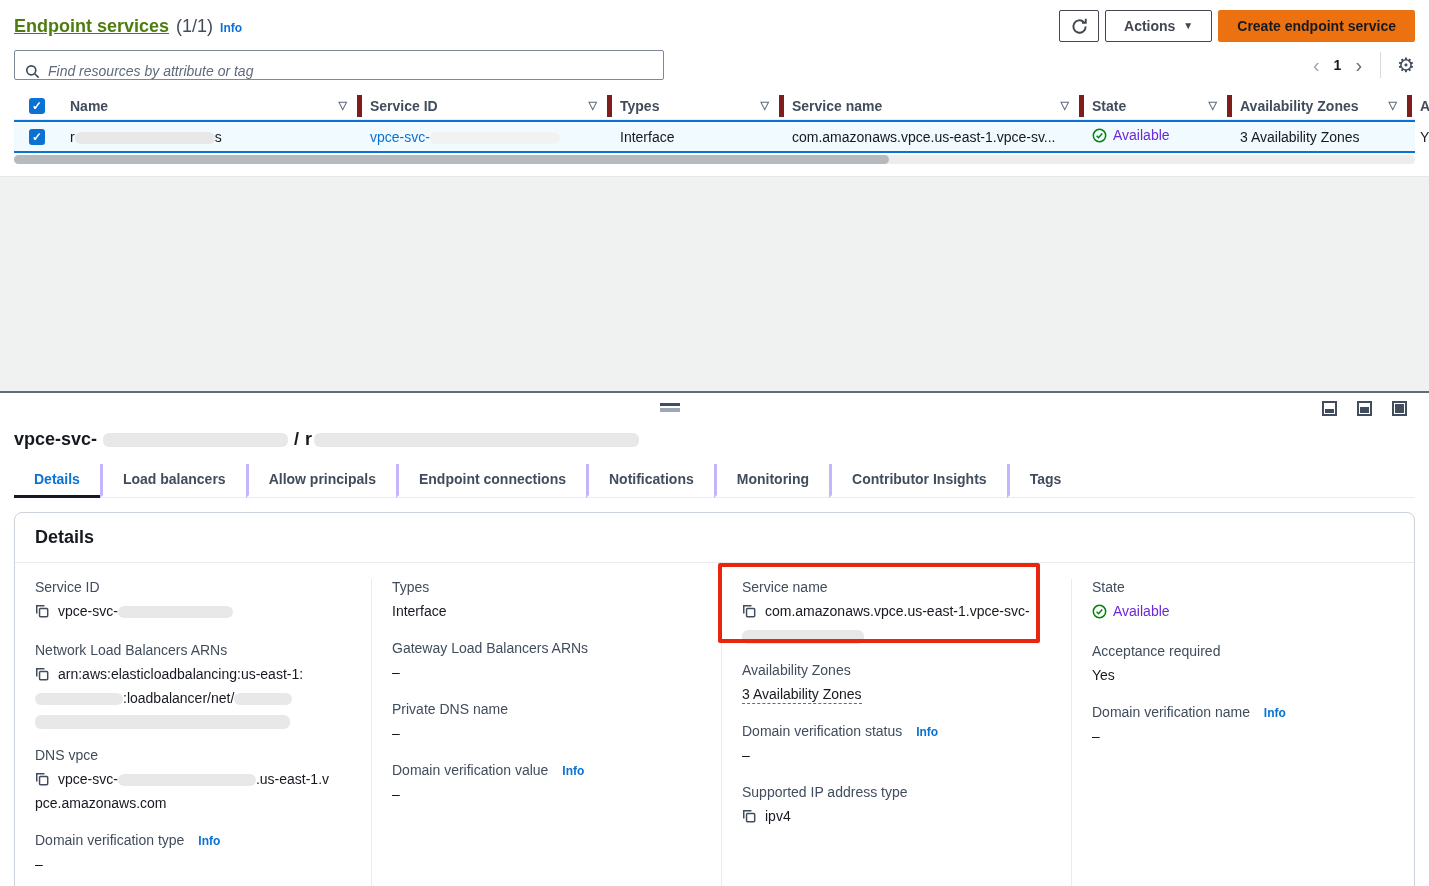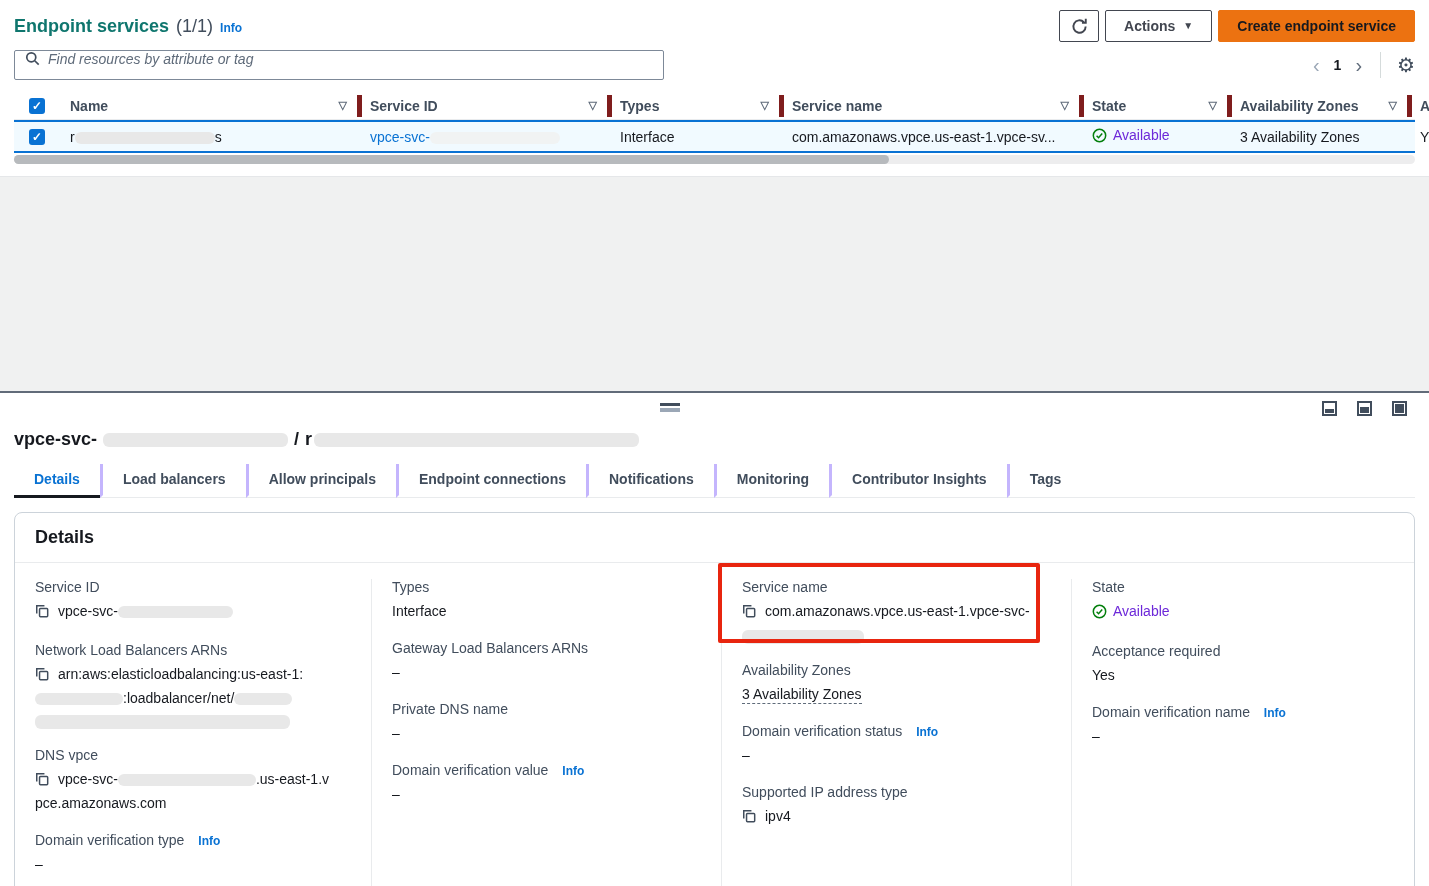--- a/index.html
+++ b/index.html
@@ -13,38 +13,38 @@
     overflow: hidden;
   }
   .redact { display:inline-block; background:#e8e8e8; border-radius:6px; height:12px; vertical-align:middle; }
   .redact.tall { height:14px; }
   .redact.block { display:block; margin-top:6px; }
 
   
   .list-section { padding: 8px 14px 0 14px; background:#fff; }
   .title-row { display:flex; align-items:center; justify-content:space-between; height:36px; }
   .title-left { display:flex; align-items:baseline; gap:7px; }
-  .page-title { font-size:18px; font-weight:700; color:#0f766e; }
+  .page-title { font-size:18px; font-weight:700; color:#4d7c0f;text-decoration:underline; }
   .page-count { font-size:18px; font-weight:400; color:#414d5c; }
   .info-link { font-size:12px; font-weight:700; color:#0972d3; cursor:pointer; }
   .title-actions { display:flex; align-items:center; gap:6px; }
   .btn {
     display:inline-flex; align-items:center; justify-content:center; gap:8px;
     height:32px; padding:0 18px; background:#fff;
     border:1px solid #424650; border-radius:2px;
     font-size:14px; font-weight:700; color:#424650; cursor:pointer;
     font-family:"Liberation Sans", sans-serif;
   }
   .btn.icon-only { width:40px; padding:0; }
   .btn.primary { background:#ec7211; border-color:#ec7211; color:#16191f; }
   .caret { font-size:10px; line-height:1; }
 
   .search-row { display:flex; align-items:center; justify-content:space-between; margin-top:6px; }
   .search-box {
-    display:flex; align-items:flex-start; gap:8px;
+    display:flex; align-items:flex-end; gap:8px;
     width:650px; height:30px; padding:0 10px;
     border:1px solid #7d8998; border-radius:2px; background:#fff;
   }
   .search-box input {
     border:none; outline:none; flex:1; font-size:14px;
     font-family:"Liberation Sans", sans-serif; color:#16191f; background:transparent;
   }
   .search-box input::placeholder { font-style:italic; color:#5f6b7a; }
   .pager { display:flex; align-items:center; gap:12px; color:#5f6b7a; }
   .pager .chev { font-size:20px; line-height:1; cursor:pointer; padding:0 2px; }

